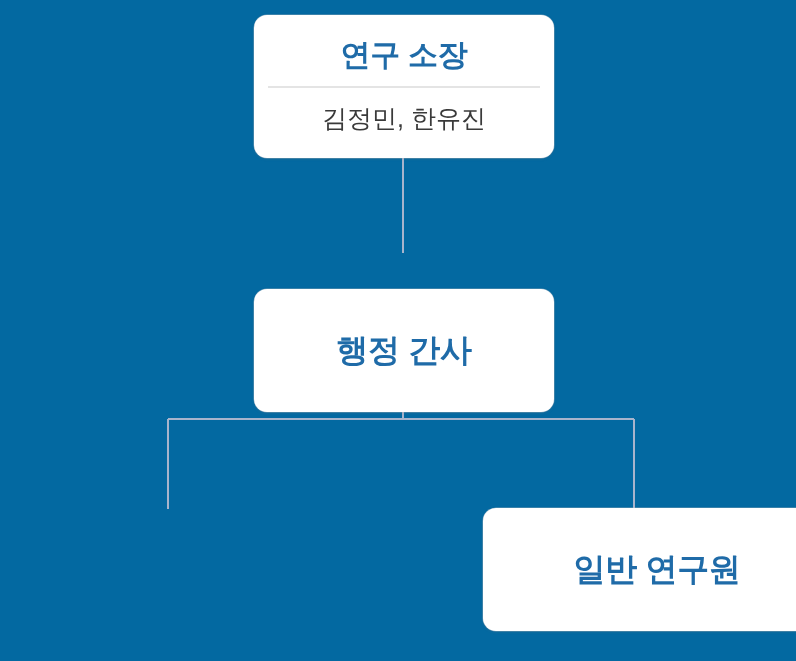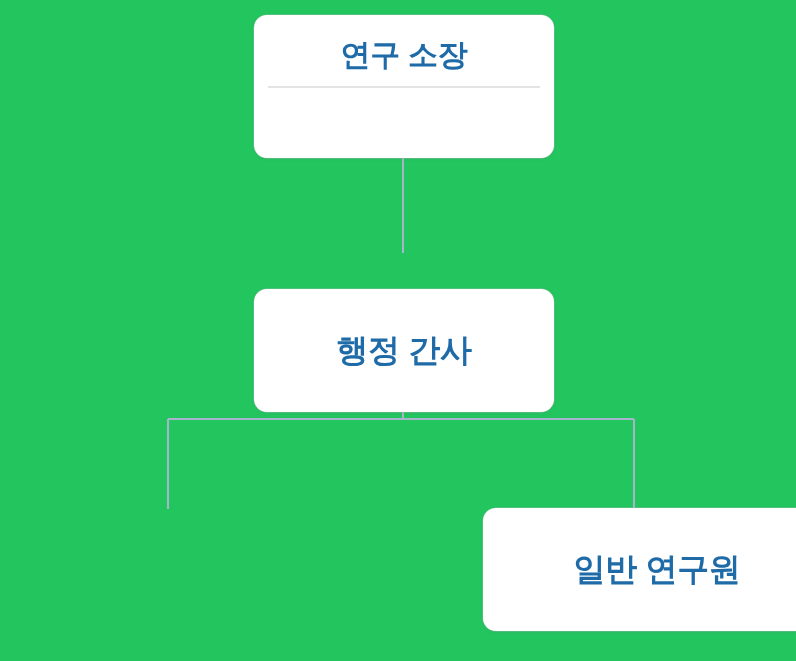--- a/index.html
+++ b/index.html
@@ -11,21 +11,21 @@
     width: 796px;
     height: 661px;
     background: #e4e4e4;
     font-family: "Liberation Sans", "DejaVu Sans", sans-serif;
     overflow: hidden;
   }
   #chart-canvas {
     position: relative;
     width: 796px;
     height: 661px;
-    background: #22c55e;
+    background: #0369a1;
   }
 
   
   #connector-layer {
     position: absolute;
     left: 0;
     top: 0;
     width: 796px;
     height: 661px;
     z-index: 1;
@@ -120,20 +120,21 @@
       <path d="M403,376 L403,419"></path>
       <path d="M168,419 L634,419"></path>
       <path d="M168,419 L168,509"></path>
       <path d="M634,419 L634,509"></path>
     </g>
   </svg>
 
   <div class="node-card" id="node-director">
     <div class="node-title">연구 소장</div>
     <div class="node-divider"></div>
+    <div class="node-members">김정민, 한유진</div>
   </div>
 
   <div class="node-card" id="node-secretary">
     <div class="node-title">행정 간사</div>
   </div>
 
 
   <div class="node-card" id="node-general-researcher">
     <div class="node-title">일반 연구원</div>
   </div>

